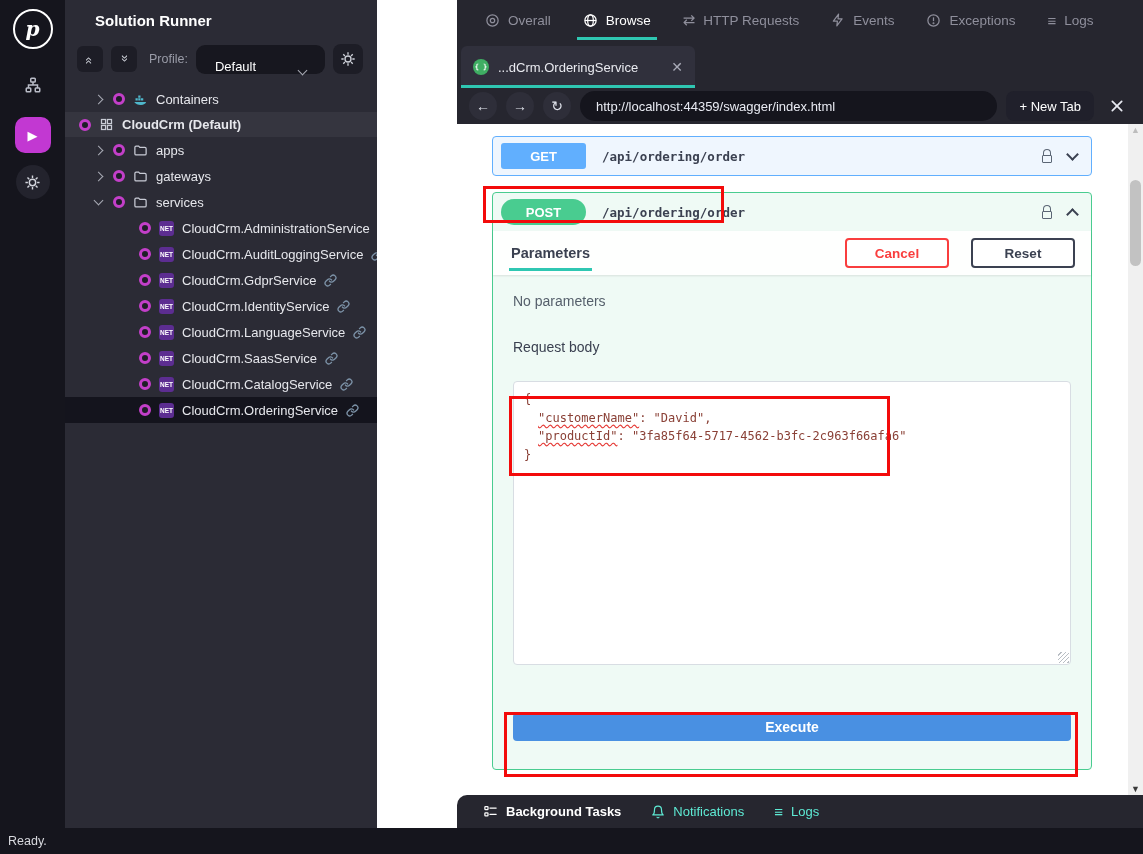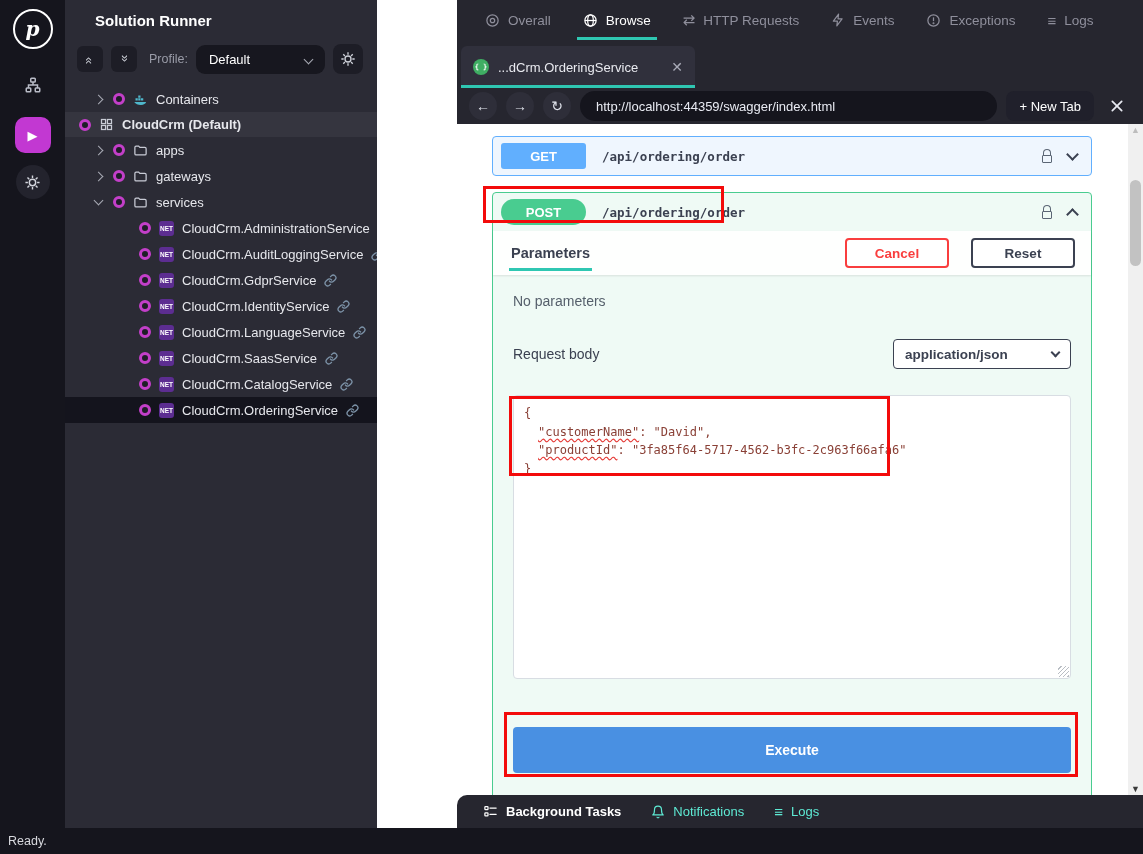--- a/index.html
+++ b/index.html
@@ -24,21 +24,21 @@
   .sidebar { position:absolute; left:65px; top:0; width:312px; height:828px; background:#2b2b35; overflow:hidden; }
   .sidebar-title { height:40px; display:flex; align-items:center; padding-left:30px;
                    color:#fff; font-weight:bold; font-size:15px; }
   .profile-bar { display:flex; align-items:center; padding:4px 14px 4px 12px; gap:8px; }
   .sq-btn { width:26px; height:26px; border-radius:6px; background:#1d1d26; color:#cfd2da;
             display:flex; align-items:center; justify-content:center; cursor:pointer; flex:none; }
   .dbl-up { transform:rotate(90deg); font-size:13px; letter-spacing:-2px; display:inline-block; }
   .dbl-down { transform:rotate(-90deg); font-size:13px; letter-spacing:-2px; display:inline-block; }
   .profile-label { color:#9a9ca8; font-size:12.5px; margin-left:4px; }
   .profile-select { flex:1; height:29px; background:#17171f; border-radius:9px; display:flex;
-                    align-items:center; padding:0 13px; color:#fff; font-size:13px; cursor:pointer; }
+                    align-items:flex-end; padding:0 19px; color:#fff; font-size:13px; cursor:pointer; }
   .gear-btn { width:30px; height:30px; border-radius:8px; background:#1d1d26; color:#cfd2da;
               display:flex; align-items:center; justify-content:center; cursor:pointer; flex:none; }
 
   .tree { margin-top:8px; font-size:13px; color:#e6e7ec; }
   .tree-row { height:26px; display:flex; align-items:center; padding-left:14px; cursor:pointer; white-space:nowrap; }
   .tree-row.root { background:#35353f; height:25px; font-weight:bold; }
   .tree-row.lvl1 { padding-left:30px; }
   .tree-row.lvl2 { padding-left:74px; }
   .tree-row.selected-dark { background:#14141d; }
   .chev { width:7px; height:7px; border-right:1.6px solid #a9abb5; border-bottom:1.6px solid #a9abb5;
@@ -123,21 +123,21 @@
              border-bottom:2px solid #3b4151; transform:rotate(45deg); margin-top:-3px; }
   .editor { margin:26px 20px 0; height:284px; background:#fff; border:1px solid #d8dde3; border-radius:4px;
             padding:8px 10px; font-family:"DejaVu Sans Mono", monospace; font-size:12px; line-height:1.55;
             color:#8a4036; position:relative; cursor:text; }
   .editor::after { content:''; position:absolute; right:1px; bottom:1px; width:11px; height:11px;
                    background:repeating-linear-gradient(135deg, transparent 0 2px, #b9bec4 2px 3px); }
   .ln.ind { padding-left:14px; }
   .sq { text-decoration-line:underline; text-decoration-style:wavy; text-decoration-color:#e53935;
         text-underline-offset:2px; }
   .exec-wrap { padding:48px 20px 28px; }
-  .btn-execute { width:100%; height:46px; background:#4990e2; border:none; border-radius:4px; color:#fff;
+  .btn-execute { width:100%; height:28px; background:#4990e2; border:none; border-radius:4px; color:#fff;
                  font-weight:bold; font-size:14px; cursor:pointer; }
 
   .vscroll { position:absolute; right:0; top:0; width:15px; height:100%; background:#f0f0f0; }
   .vthumb { position:absolute; top:56px; left:2px; width:11px; height:86px; background:#c2c2c2; border-radius:6px; cursor:pointer; }
   .sc-up   { position:absolute; top:1px; left:0; width:15px; text-align:center; font-size:9px; color:#bdbdbd; cursor:pointer; }
   .sc-down { position:absolute; bottom:1px; left:0; width:15px; text-align:center; font-size:9px; color:#3a3a3a; cursor:pointer; }
 
   
   .bottom-bar { height:33px; background:#26262f; border-radius:10px 0 0 0; display:flex; align-items:center;
                 padding-left:26px; gap:30px; flex:none; }
@@ -454,24 +454,20 @@
           <div class="section-header">
             <span class="params-title">Parameters</span>
             <button class="btn-cancel">Cancel</button>
             <button class="btn-reset">Reset</button>
           </div>
 
           <div class="no-params">No parameters</div>
 
           <div class="req-row">
             <span class="req-label">Request body</span>
-            <div class="ct-select">
-              <span>application/json</span>
-              <span class="ct-chev"></span>
-            </div>
           </div>
 
           <div class="editor">
             <div class="ln"><span>{</span></div>
             <div class="ln ind"><span class="sq">"customerName"</span><span>: "David",</span></div>
             <div class="ln ind"><span class="sq">"productId"</span><span>: "3fa85f64-5717-4562-b3fc-2c963f66afa6"</span></div>
             <div class="ln"><span>}</span></div>
           </div>
 
           <div class="exec-wrap">

